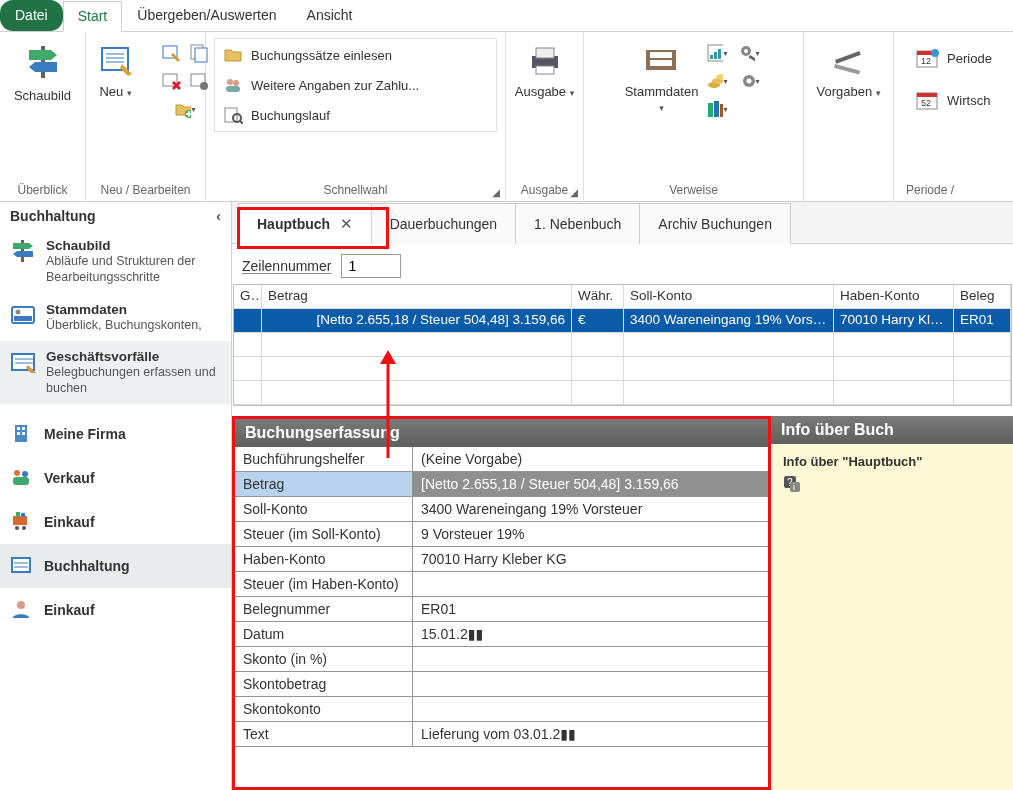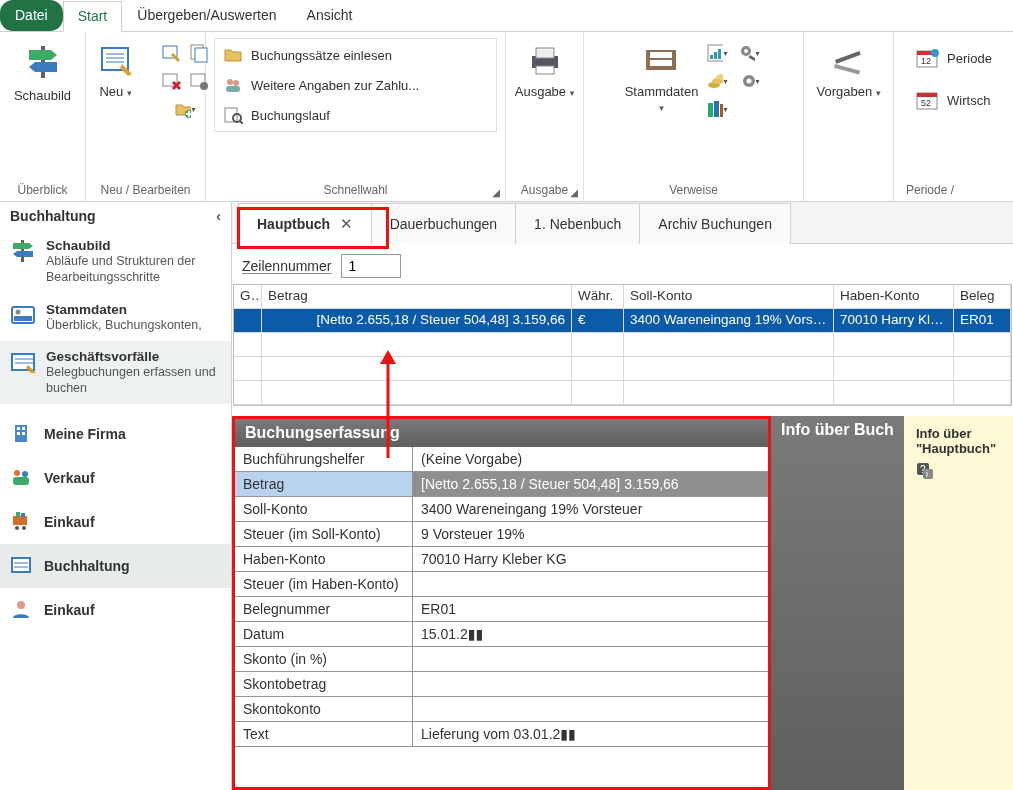--- a/index.html
+++ b/index.html
@@ -71,21 +71,21 @@
   
   .lower { display: flex; flex:1; overflow:hidden; margin-top:10px;}
   .entry-panel { width: 539px; display:flex; flex-direction:column; border:3px solid #e11; border-top:3px solid #e11; }
   .panel-title { background: linear-gradient(#7a7a7a,#5f5f5f); color:#fff; font-weight:bold; padding:5px 10px; font-size:16px;}
   .entry-row { display:flex; border-bottom:1px solid #969696; font-size:14px;}
   .entry-label { width: 178px; padding:4px 8px; border-right:1px solid #969696;}
   .entry-value { flex:1; padding:4px 8px; }
   .entry-row.hl .entry-label { background:#b9d3ef; }
   .entry-row.hl .entry-value { background:#8f8f8f; color:#fff; }
 
-  .info-panel { flex:1; background:#fff; display:flex; flex-direction:row; }
+  .info-panel { flex:1; background:#fff; display:flex; flex-direction:column; }
   .info-panel .panel-title { background: linear-gradient(#7a7a7a,#5f5f5f);}
   .info-body { background:#fdf9d6; padding:10px 8px 10px 12px; font-size:13px; flex:1;}
   .info-body .sub { font-weight:bold; margin-bottom:6px; }
   .info-body ul { list-style: disc; margin-left: 26px; }
   .info-body li { margin-bottom: 10px; }
   .qicon { display:inline-block; vertical-align:top; width:20px; margin-right:4px;}
 
   
   .redbox { position:absolute; border:3px solid #e11; pointer-events:none; }
 

